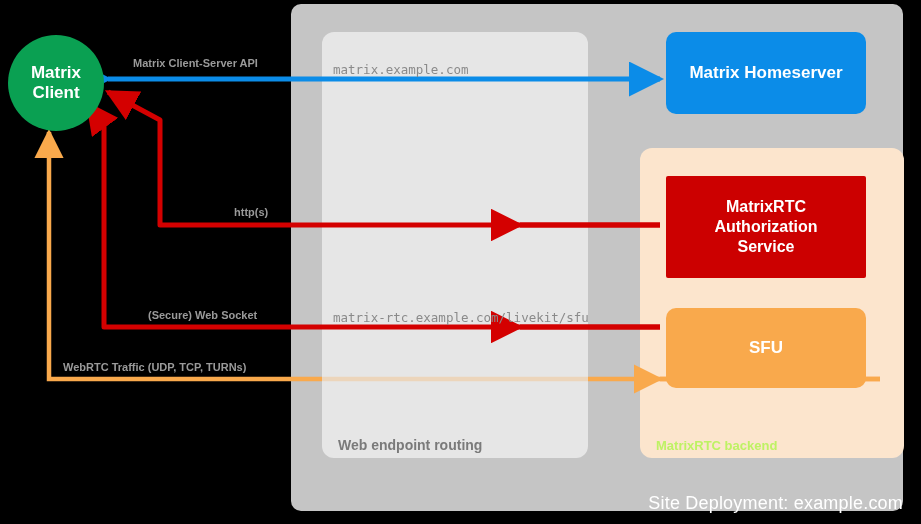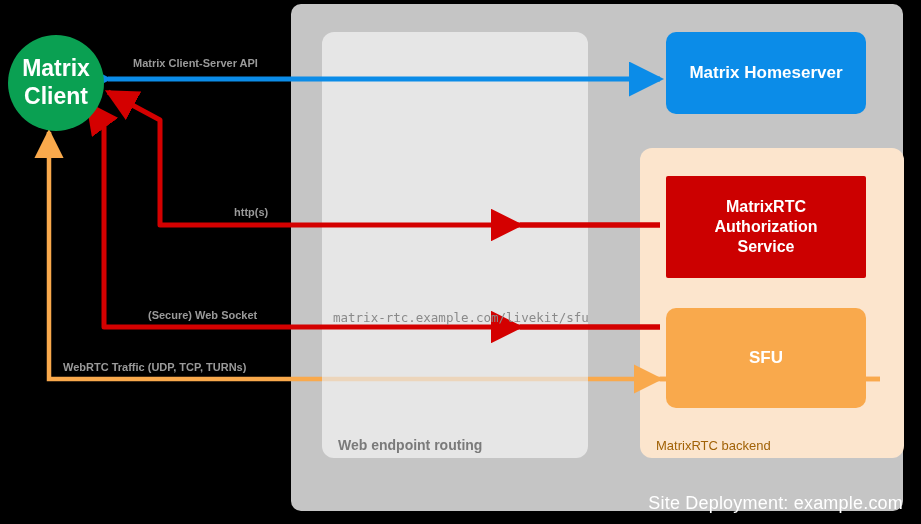--- a/index.html
+++ b/index.html
@@ -11,31 +11,31 @@
   
   #site-box{left:291px;top:4px;width:612px;height:507px;background:#c5c5c5;border-radius:10px;}
   #site-label{position:absolute;right:18px;bottom:8px;color:#ffffff;font-size:18px;font-weight:normal;letter-spacing:.2px;}
 
   
   #routing-box{left:322px;top:32px;width:266px;height:426px;background:#e6e6e6;border-radius:12px;}
   #routing-label{position:absolute;left:338px;top:437px;color:#7a7a7a;font-size:14px;font-weight:bold;}
 
   
   #backend-box{left:640px;top:148px;width:264px;height:310px;background:#fce5cd;border-radius:12px;}
-  #backend-label{position:absolute;left:656px;top:438px;color:#a16207;font-size:13px;font-weight:normal;}
+  #backend-label{position:absolute;left:656px;top:438px;color:#bef264;font-size:13px;font-weight:bold;}
 
   
   #homeserver{left:666px;top:32px;width:200px;height:82px;background:#0b8ce8;border-radius:10px;color:#fff;font-size:17px;font-weight:bold;}
   #auth-service{left:666px;top:176px;width:200px;height:102px;background:#cc0000;border-radius:2px;color:#fff;font-size:16px;font-weight:bold;line-height:1.25;}
   #sfu{left:666px;top:308px;width:200px;height:100px;background:#f9a busy;}
   #sfu{left:666px;top:308px;width:200px;height:100px;background:#f9a council;}
-  #sfu{left:666px;top:308px;width:200px;height:100px;background:#f9a94c;border-radius:10px;color:#fff;font-size:17px;font-weight:bold;}
+  #sfu{left:666px;top:308px;width:200px;height:80px;background:#f9a94c;border-radius:10px;color:#fff;font-size:17px;font-weight:bold;}
 
   
-  #matrix-client{left:8px;top:35px;width:96px;height:96px;background:#0aa052;border-radius:50%;color:#fff;font-size:23px;font-weight:bold;line-height:1.2;}
+  #matrix-client{left:8px;top:35px;width:96px;height:96px;background:#0aa052;border-radius:50%;color:#fff;font-size:17px;font-weight:bold;line-height:1.2;}
 
   
   .flow-label{position:absolute;color:#9a9a9a;font-size:11px;font-weight:bold;white-space:nowrap;}
   .endpoint-label{position:absolute;color:#8a8a8a;font-size:12.5px;font-family:"DejaVu Sans Mono","Liberation Mono",monospace;white-space:nowrap;}
 </style>
 </head>
 <body>
 
 <div id="stage">
 
@@ -105,15 +105,16 @@
 
   <div id="routing-label">Web endpoint routing</div>
   <div id="backend-label">MatrixRTC backend</div>
   <div id="site-label" style="position:absolute;left:auto;right:18px;bottom:10px;">Site Deployment: example.com</div>
 
   <div class="flow-label" style="left:133px;top:57px;">Matrix Client-Server API</div>
   <div class="flow-label" style="left:234px;top:206px;">http(s)</div>
   <div class="flow-label" style="left:148px;top:309px;">(Secure) Web Socket</div>
   <div class="flow-label" style="left:63px;top:361px;">WebRTC Traffic (UDP, TCP, TURNs)</div>
 
+  <div class="endpoint-label" style="left:333px;top:62px;">matrix.example.com</div>
   <div class="endpoint-label" style="left:333px;top:310px;">matrix-rtc.example.com/livekit/sfu</div>
 
 </div>
 
 </body></html>

